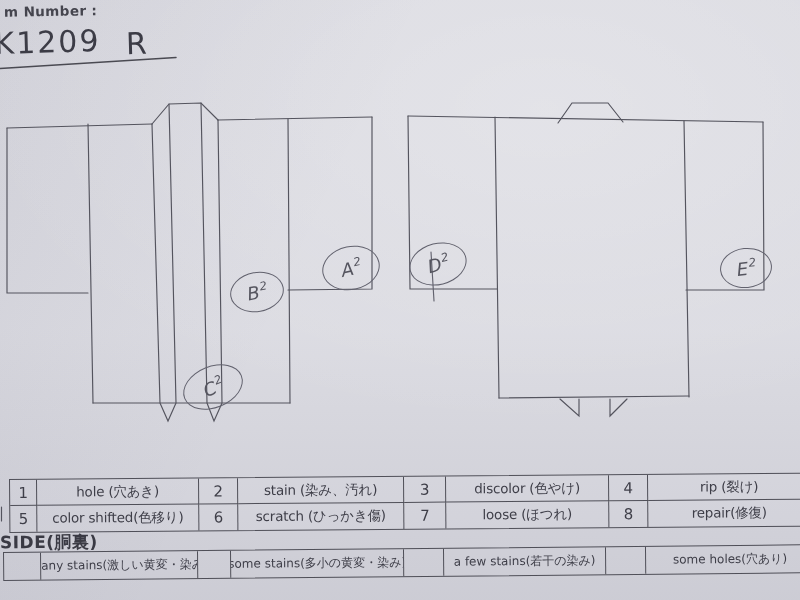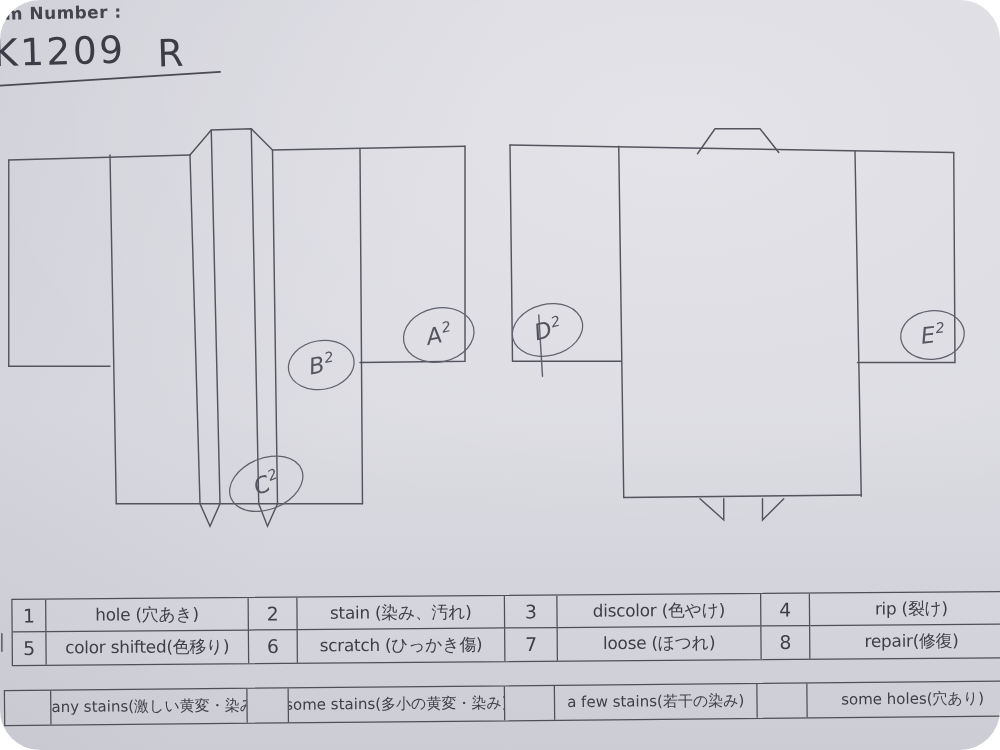--- a/index.html
+++ b/index.html
@@ -3,21 +3,21 @@
 <meta charset="utf-8">
 <style>
   html,body{margin:0;padding:0;}
   body{font-family:"DejaVu Sans","Liberation Sans",sans-serif;}
   #stage{position:relative;width:800px;height:600px;overflow:hidden;
     background:
       radial-gradient(120% 90% at 68% 18%, rgba(255,255,255,0.22), rgba(0,0,0,0) 60%),
       linear-gradient(180deg, rgba(40,40,70,0.02) 55%, rgba(40,40,70,0.10) 100%),
       linear-gradient(115deg, rgba(40,40,70,0.06), rgba(40,40,70,0) 40%),
       #dfdfe5;
-    color:#3e3e48;border-radius:32px;}
+    color:#3e3e48;}
   .abs{position:absolute;}
   
   #item-label{left:4px;top:3px;font-size:13.5px;font-weight:600;letter-spacing:.4px;color:#45454e;transform:rotate(-1deg);}
   #item-number{left:-6px;top:26px;font-size:30px;letter-spacing:2px;color:#3c3c46;transform:rotate(-1.6deg);transform-origin:left top;}
   #item-rev{left:126px;top:26px;font-size:30px;color:#3c3c46;transform:rotate(-1.6deg);}
   
   .note{border:1.4px solid #62626e;border-radius:50%;display:flex;align-items:center;justify-content:center;
         color:#55555f;background:transparent;}
   .note .ltr{font-size:18px;font-style:italic;}
   .note .dgt{font-size:11.5px;font-style:italic;position:relative;top:-5px;left:1px;}
@@ -114,20 +114,21 @@
     <div class="num">5</div>
     <div>color shifted(色移り)</div>
     <div class="num">6</div>
     <div>scratch (ひっかき傷)</div>
     <div class="num">7</div>
     <div>loose (ほつれ)</div>
     <div class="num">8</div>
     <div class="last">repair(修復)</div>
   </div>
 
+  <div class="abs" id="inside-title">SIDE(胴裏)</div>
   <div class="abs" id="inside-row">
     <div></div>
     <div>many stains(激しい黄変・染み)</div>
     <div></div>
     <div>some stains(多小の黄変・染み)</div>
     <div></div>
     <div>a few stains(若干の染み)</div>
     <div></div>
     <div class="last">some holes(穴あり)</div>
   </div>

